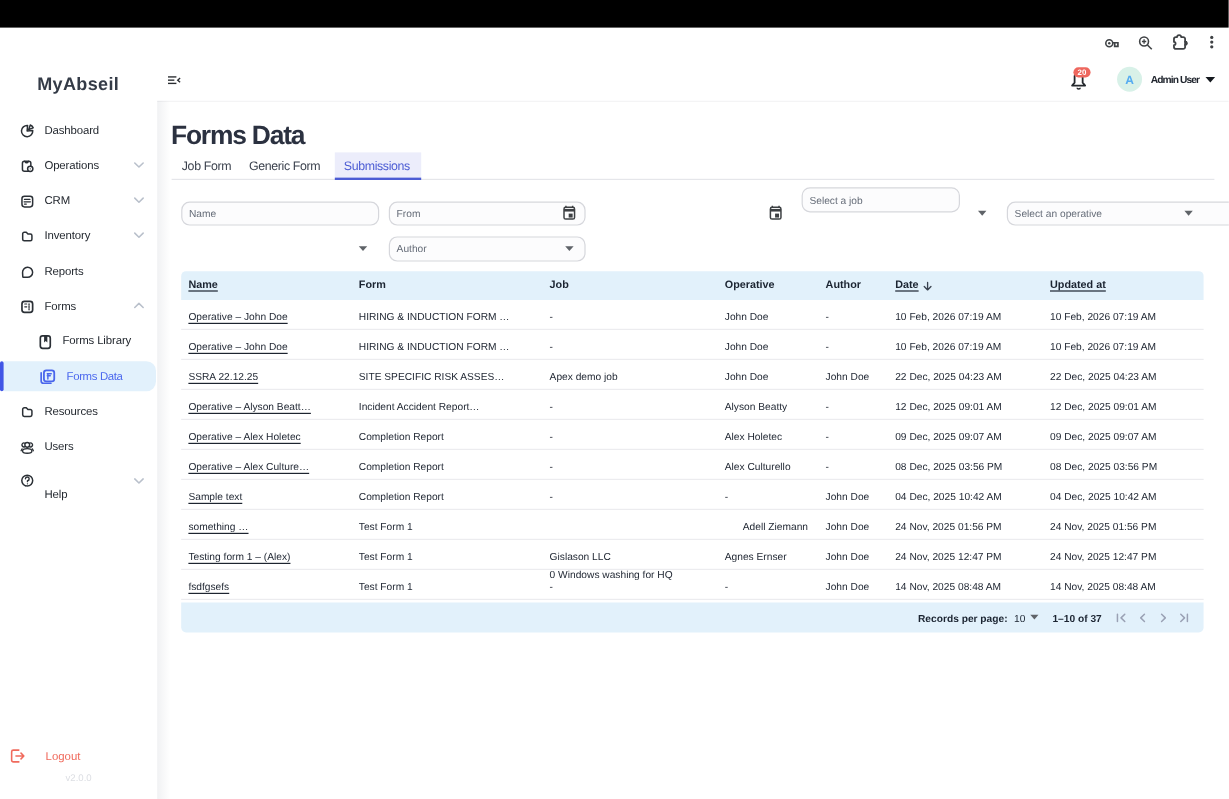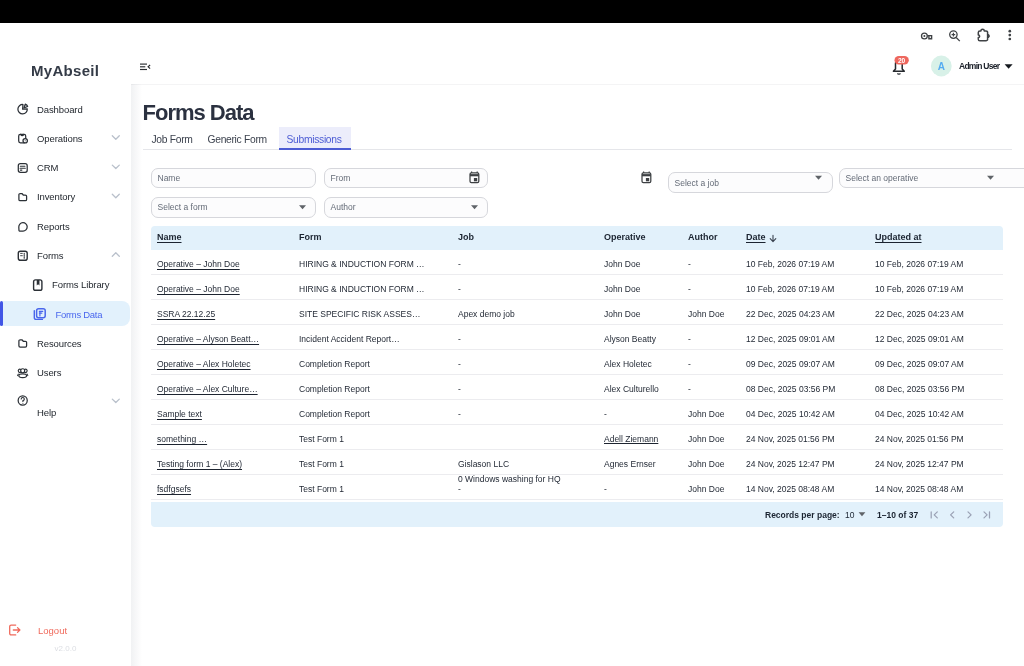--- a/index.html
+++ b/index.html
@@ -82,28 +82,25 @@
   <div class="abs tab" style="left:151.5px;">Job Form</div>
   <div class="abs tab" style="left:207.5px;">Generic Form</div>
   <div class="abs tab" style="left:286.5px; color:#4c5cd4;">Submissions</div>
 
   <div class="abs field" style="left:151px; top:167.5px; width:165px;">
       <span class="ph">Name</span>
     </div>
   <div class="abs field" style="left:324px; top:167.5px; width:164px;padding-left:32px;">
       <span class="ph">From</span>
     </div>
-  <div class="abs field" style="left:668px; top:172px; width:165px;">
+  <div class="abs field" style="left:668px; top:156px; width:132px;">
       <span class="ph">Select a job</span>
     </div>
   <div class="abs field" style="left:839px; top:167.5px; width:196px;">
       <span class="ph">Select an operative</span>
-    </div>
-  <div class="abs field" style="left:151px; top:196.5px; width:165px; height:21px;">
-      <span class="ph">Select a form</span>
     </div>
   <div class="abs field" style="left:324px; top:196.5px; width:164px; height:21px;">
       <span class="ph">Author</span>
     </div>
 
   <div class="abs" id="thead"></div>
   <div class="abs th" style="left:157px;"><u>Name</u></div>
   <div class="abs th" style="left:299px;">Form</div>
   <div class="abs th" style="left:458px;">Job</div>
   <div class="abs th" style="left:604px;">Operative</div>
@@ -172,21 +169,21 @@
         <span class="td" style="left:307px;">-</span>
         <span class="td" style="left:453px;">-</span>
         <span class="td" style="left:537px;">John Doe</span>
         <span class="td" style="left:595px;">04 Dec, 2025 10:42 AM</span>
         <span class="td" style="left:724px;">04 Dec, 2025 10:42 AM</span>
       </div>
   <div class="trow" style="top:425px;">
         <span class="td lnk" style="left:6px;">something …</span>
         <span class="td" style="left:148px;">Test Form 1</span>
         <span class="td" style="left:307px;margin-top:40px;">0 Windows washing for HQ</span>
-        <span class="td" style="left:453px;text-decoration:underline;">Adell Ziemann</span>
+        <span class="td" style="left:468px;">Adell Ziemann</span>
         <span class="td" style="left:537px;">John Doe</span>
         <span class="td" style="left:595px;">24 Nov, 2025 01:56 PM</span>
         <span class="td" style="left:724px;">24 Nov, 2025 01:56 PM</span>
       </div>
   <div class="trow" style="top:450px;">
         <span class="td lnk" style="left:6px;">Testing form 1 – (Alex)</span>
         <span class="td" style="left:148px;">Test Form 1</span>
         <span class="td" style="left:307px;">Gislason LLC</span>
         <span class="td" style="left:453px;">Agnes Ernser</span>
         <span class="td" style="left:537px;">John Doe</span>

